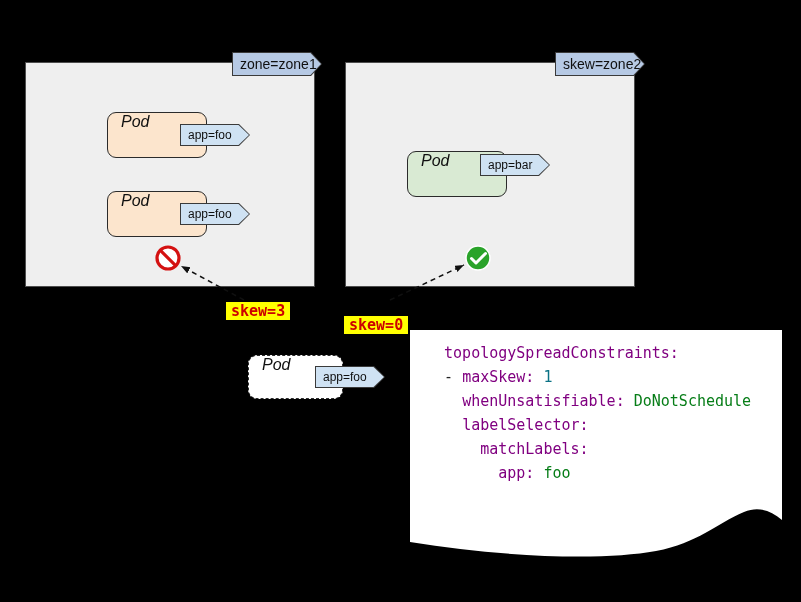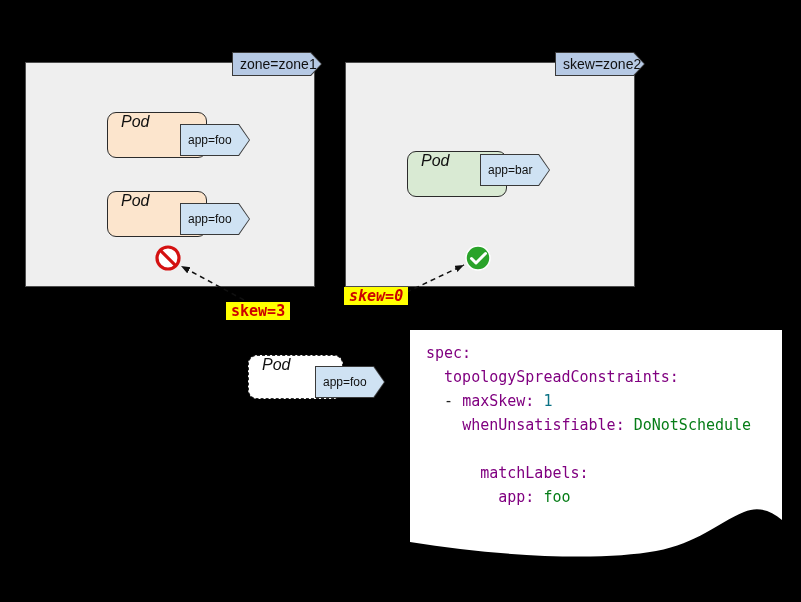--- a/index.html
+++ b/index.html
@@ -14,21 +14,21 @@
 
   
   .tag{position:absolute;}
   .tag-border{position:absolute;inset:0;background:#3a3a3a;
         clip-path:polygon(0 0,calc(100% - 11px) 0,100% 50%,calc(100% - 11px) 100%,0 100%);}
   .tag-inner{position:absolute;inset:1px;display:flex;align-items:center;
         padding-left:7px;box-sizing:border-box;color:#101010;
         clip-path:polygon(0 0,calc(100% - 10.5px) 0,100% 50%,calc(100% - 10.5px) 100%,0 100%);}
   .zone-tag{width:90px;height:24px;}
   .zone-tag .tag-inner{background:#b6c9e4;font-size:14px;}
-  .app-tag{width:70px;height:32px;}
+  .app-tag{width:70px;height:22px;}
   .app-tag .tag-inner{background:#cfe2f3;font-size:12px;}
 
   
   .pod{position:absolute;width:100px;height:46px;box-sizing:border-box;
        background:#fce5cd;border:1.5px solid #2b2b2b;border-radius:9px;
        display:flex;align-items:flex-start;padding-left:13px;font-size:16px;color:#101010;font-style:italic;}
   .pod-green{background:#d9ead3;}
   .pod-ghost{background:#ffffff;border-style:dashed;width:95px;height:44px;}
 
   
@@ -104,38 +104,37 @@
       <line x1="160.6" y1="250.6" x2="175.4" y2="265.4" stroke="#d41111" stroke-width="3.2"></line>
     </g>
 
     <g>
       <circle cx="478" cy="258" r="12" fill="#2aa32a" stroke="#ffffff" stroke-width="1.5"></circle>
       <path d="M471.5,258.5 l4.5,4.5 l9.5,-9.5" fill="none" stroke="#ffffff" stroke-width="3" stroke-linecap="round" stroke-linejoin="round"></path>
     </g>
   </svg>
 
   <div class="skew" style="left:226px;top:302px;">skew=3</div>
-  <div class="skew" style="left:344px;top:287px;font-style:italic;">skew=0</div>
+  <div class="skew" style="left:344px;top:316px;">skew=0</div>
 
   <div class="pod pod-ghost" style="left:248px;top:355px;">
     <span>Pod</span>
   </div>
   <div class="tag app-tag" style="left:315px;top:366px;">
     <div class="tag-border"></div>
     <div class="tag-inner">app=foo</div>
   </div>
 
   <div class="code-panel">
     <svg class="panel-bg" width="372" height="235" viewBox="0 0 372 235">
       <path d="M0,0 H372 V190 C360,180 348,176 334,182 C306,194 288,213 246,221 C192,231 92,227 0,212 Z" fill="#ffffff"></path>
     </svg>
     <div class="code">
-      <div class="code-line"><span class="tok-indent"></span><span class="tok-dash"></span><span class="tok-key">spec:</span><span class="tok-str"></span></div>
       <div class="code-line"><span class="tok-indent">  </span><span class="tok-dash"></span><span class="tok-key">topologySpreadConstraints:</span><span class="tok-str"></span></div>
       <div class="code-line"><span class="tok-indent">  </span><span class="tok-dash">- </span><span class="tok-key">maxSkew:</span><span class="tok-num"> 1</span></div>
       <div class="code-line"><span class="tok-indent">    </span><span class="tok-dash"></span><span class="tok-key">whenUnsatisfiable:</span><span class="tok-str"> DoNotSchedule</span></div>
-      <div class="code-line"><span class="tok-indent">    </span><span class="tok-dash"></span><span class="tok-str"></span></div>
+      <div class="code-line"><span class="tok-indent">    </span><span class="tok-dash"></span><span class="tok-key">labelSelector:</span><span class="tok-str"></span></div>
       <div class="code-line"><span class="tok-indent">      </span><span class="tok-dash"></span><span class="tok-key">matchLabels:</span><span class="tok-str"></span></div>
       <div class="code-line"><span class="tok-indent">        </span><span class="tok-dash"></span><span class="tok-key">app:</span><span class="tok-str"> foo</span></div>
     </div>
   </div>
 
 </div>
 
 </body></html>

